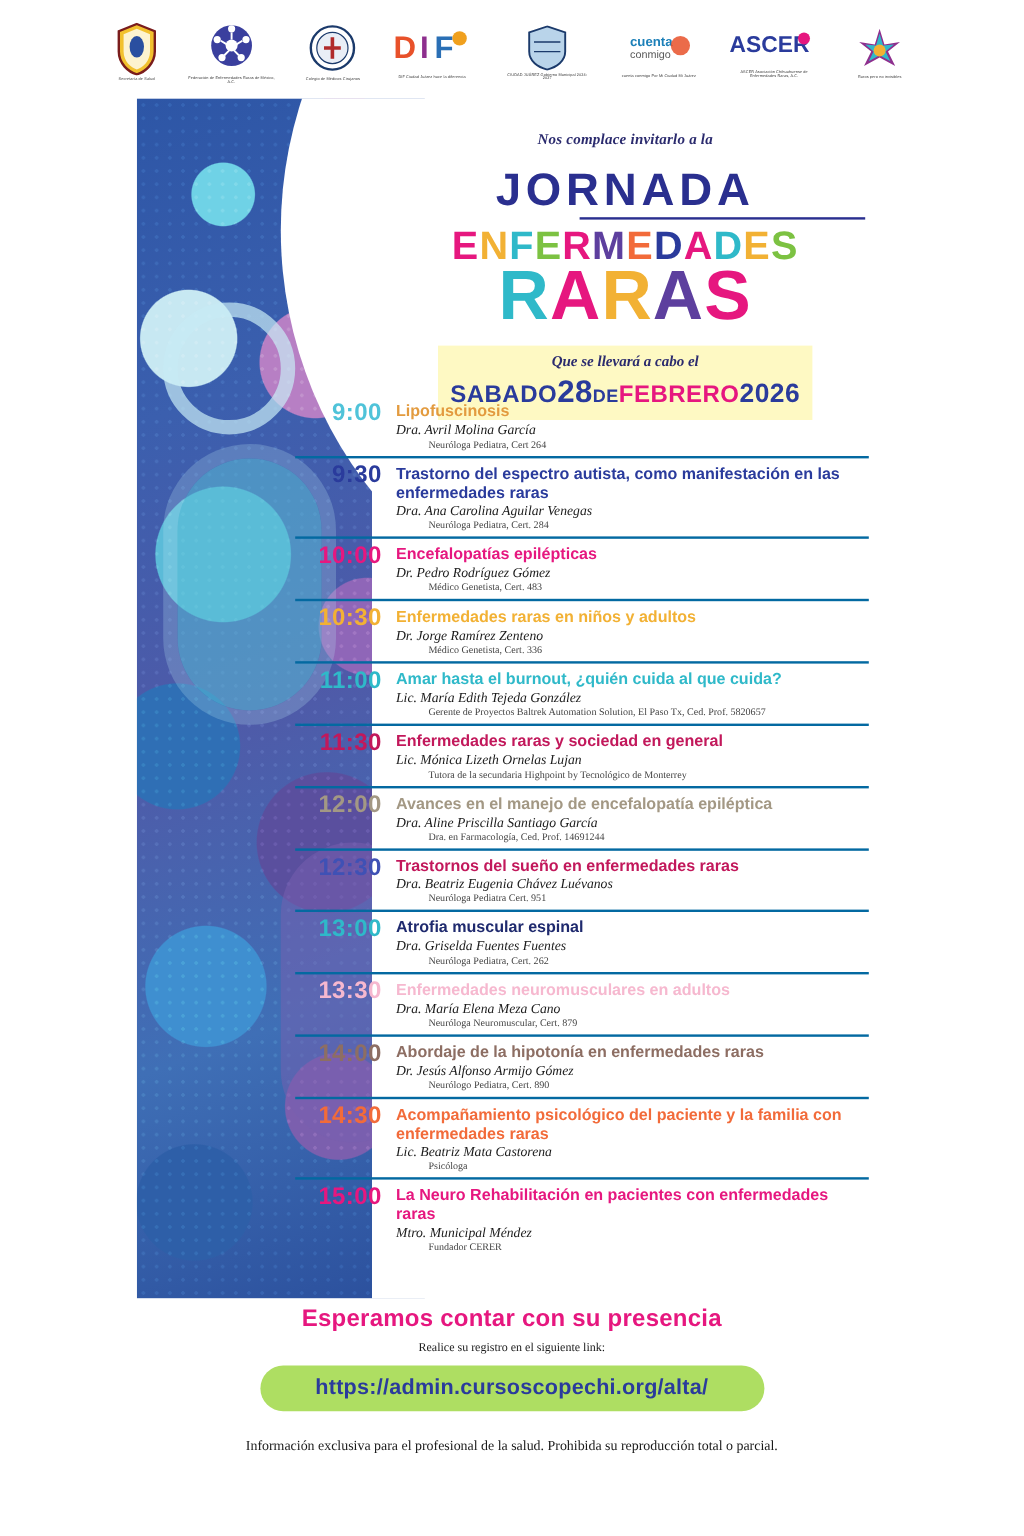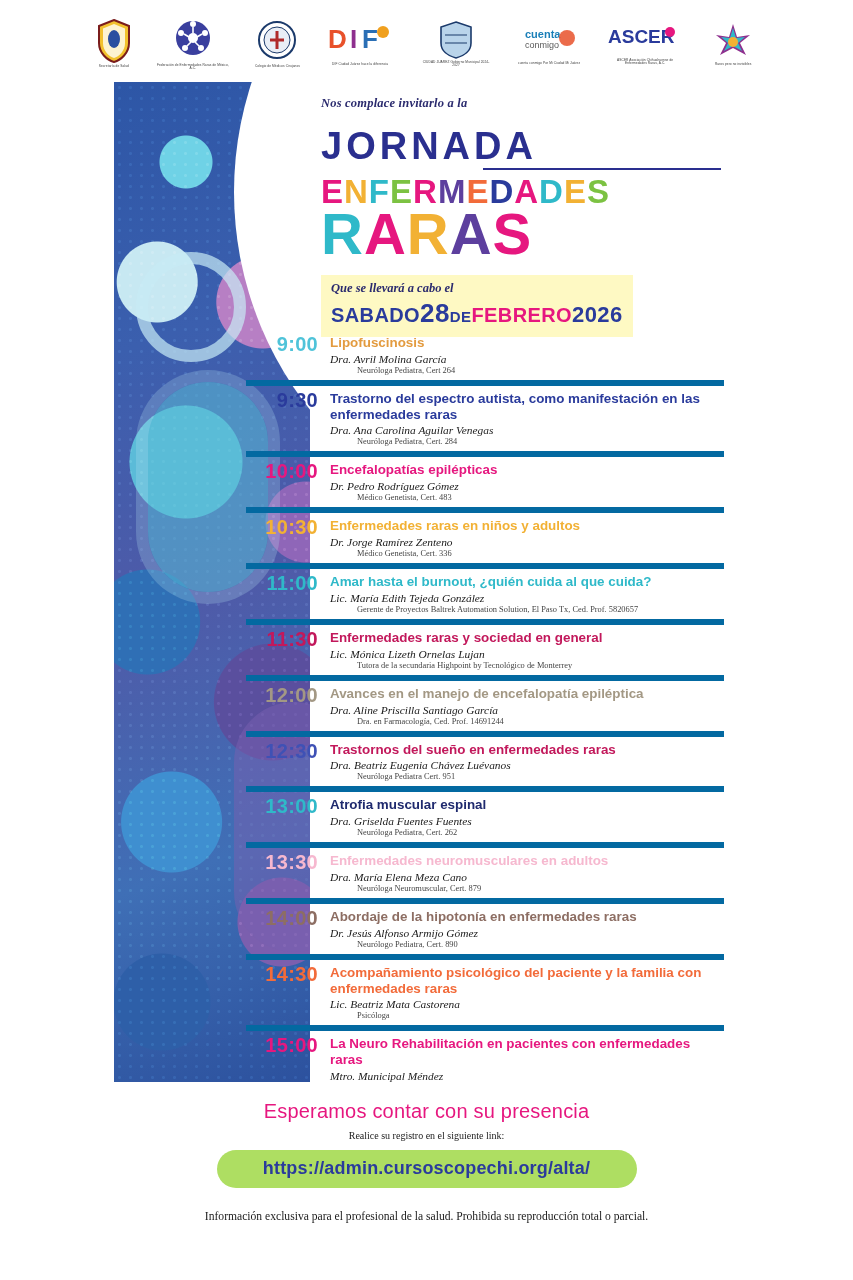--- a/index.html
+++ b/index.html
@@ -124,23 +124,23 @@
     position: absolute;
     left: 196px; top: 150px;
     width: 520px; height: 880px;
     background: #ffffff;
   }
 
   
   .header {
     position: absolute;
     right: 18px;
-    top: 14px;
+    top: 27px;
     width: 400px;
-    text-align: left;
+    text-align: center;
     z-index: 5;
   }
   .invite {
     font-family: "Liberation Serif", serif;
     font-style: italic;
     font-weight: bold;
     font-size: 12.5px;
     color: #2b2b6e;
     letter-spacing: .2px;
   }
@@ -202,21 +202,21 @@
     position: absolute;
     left: 132px;
     top: 248px;
     width: 478px;
     z-index: 6;
   }
   .row {
     display: flex;
     align-items: flex-start;
     padding: 4px 0 5px 0;
-    border-bottom: 6px solid #0369a1;
+    border-bottom: 2px solid #0369a1;
   }
   .row:last-child { border-bottom: none; }
   .time {
     flex: 0 0 72px;
     text-align: right;
     padding-right: 12px;
     font-weight: bold;
     font-size: 20px;
     line-height: 1.05;
     letter-spacing: .3px;
@@ -243,24 +243,23 @@
   }
 
   
   .footer {
     width: 853px;
     text-align: center;
     padding-top: 6px;
   }
   .esperamos {
     color: #e6177f;
-    font-weight: normal;
+    font-weight: bold;
     font-size: 20px;
     letter-spacing: .2px;
-    margin-top: 12px;
   }
   .registro {
     font-family: "Liberation Serif", serif;
     font-size: 10px;
     color: #1a1a1a;
     margin-top: 7px;
   }
   .linkbar {
     margin: 9px auto 0 auto;
     width: 420px;

